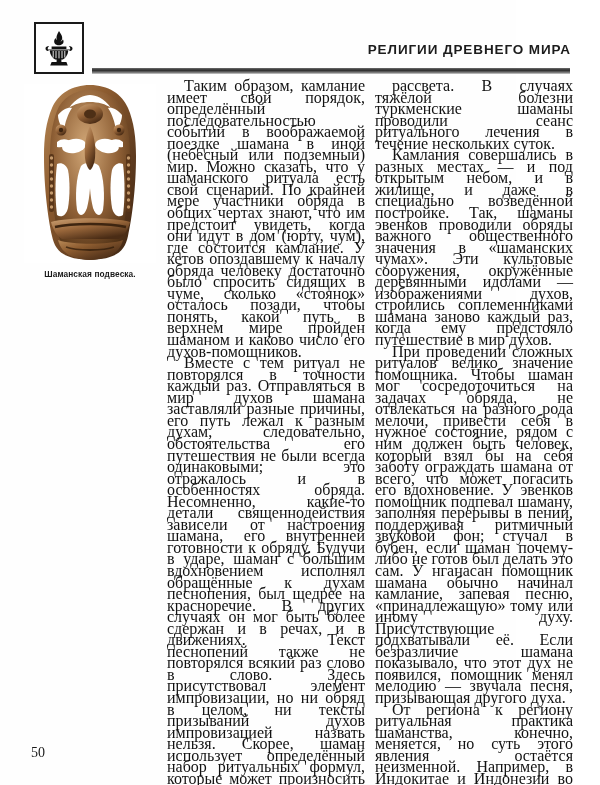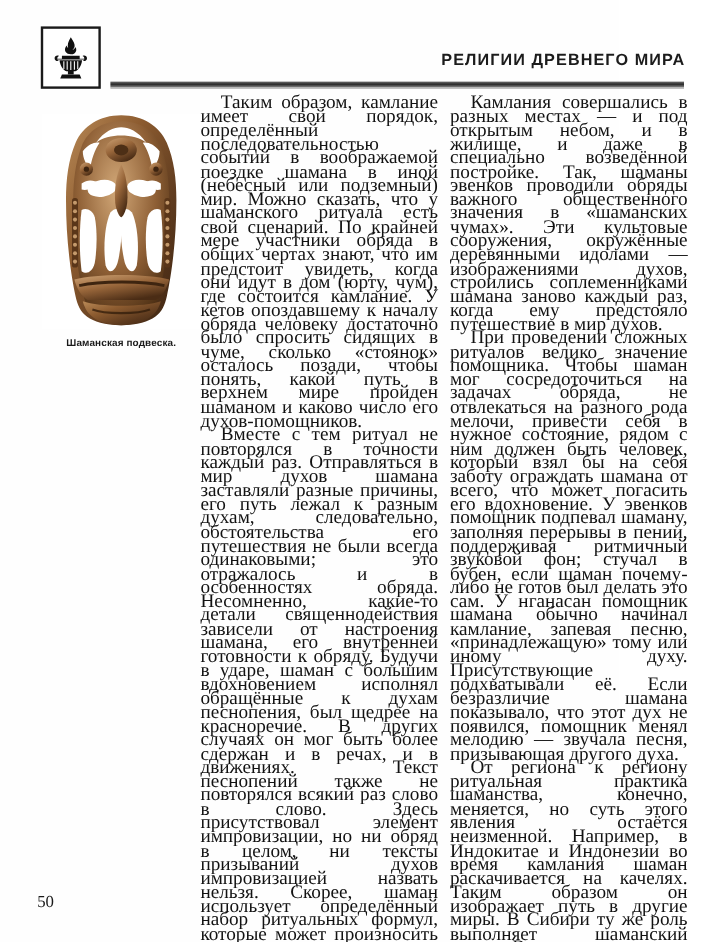--- a/index.html
+++ b/index.html
@@ -172,21 +172,21 @@
         <path d="M10.6 33.0 L25.4 33.0 L26.8 36.4 L9.2 36.4 Z" fill="#111"></path>
       </svg>
     </div>
 
     <div class="header-rule"></div>
     <div class="header-rule-thin"></div>
 
     <div class="header-title">РЕЛИГИИ ДРЕВНЕГО МИРА</div>
   </div>
 
-  <figure class="figure" style="margin:11px;">
+  <figure class="figure" style="margin:0;">
     <div class="figure-img">
       <svg class="pendant" viewBox="0 0 132 179" aria-hidden="true">
         <defs>
           <linearGradient id="bronzeA" x1="0" y1="0" x2="1" y2="1">
             <stop offset="0%" stop-color="#b98a57"></stop>
             <stop offset="35%" stop-color="#8d5c30"></stop>
             <stop offset="70%" stop-color="#5d3a1e"></stop>
             <stop offset="100%" stop-color="#3c2411"></stop>
           </linearGradient>
           <linearGradient id="bronzeB" x1="0" y1="0" x2="0.6" y2="1">
@@ -284,20 +284,21 @@
     </div>
     <figcaption class="figure-caption">Шаманская подвеска.</figcaption>
   </figure>
 
   <div class="col col-left">
     <p>Таким образом, камлание имеет свой порядок, определённый последовательностью событий в воображаемой поездке шамана в иной (небесный или подземный) мир. Можно сказать, что у шаманского ритуала есть свой сценарий. По крайней мере участники обряда в общих чертах знают, что им предстоит увидеть, когда они идут в дом (юрту, чум), где состоится камлание. У кетов опоздавшему к началу обряда человеку достаточно было спросить сидящих в чуме, сколько «стоянок» осталось позади, чтобы понять, какой путь в верхнем мире пройден шаманом и каково число его духов-помощников.</p>
     <p>Вместе с тем ритуал не повторялся в точности каждый раз. Отправляться в мир духов шамана заставляли разные причины, его путь лежал к разным духам, следовательно, обстоятельства его путешествия не были всегда одинаковыми; это отражалось и в особенностях обряда. Несомненно, какие-то детали священнодействия зависели от настроения шамана, его внутренней готовности к обряду. Будучи в ударе, шаман с большим вдохновением исполнял обращённые к духам песнопения, был щедрее на красноречие. В других случаях он мог быть более сдержан и в речах, и в движениях. Текст песнопений также не повторялся всякий раз слово в слово. Здесь присутствовал элемент импровизации, но ни обряд в целом, ни тексты призываний духов импровизацией назвать нельзя. Скорее, шаман использует определённый набор ритуальных формул, которые может произносить в разных сочетаниях и вариациях, но основные характерные качества духа, отражённые в этих формулах, остаются неизменными.</p>
   </div>
 
   <div class="col col-right">
+    <p>рассвета. В случаях тяжёлой болезни туркменские шаманы проводили сеанс ритуального лечения в течение нескольких суток.</p>
     <p>Камлания совершались в разных местах — и под открытым небом, и в жилище, и даже в специально возведённой постройке. Так, шаманы эвенков проводили обряды важного общественного значения в «шаманских чумах». Эти культовые сооружения, окружённые деревянными идолами — изображениями духов, строились соплеменниками шамана заново каждый раз, когда ему предстояло путешествие в мир духов.</p>
     <p>При проведении сложных ритуалов велико значение помощника. Чтобы шаман мог сосредоточиться на задачах обряда, не отвлекаться на разного рода мелочи, привести себя в нужное состояние, рядом с ним должен быть человек, который взял бы на себя заботу ограждать шамана от всего, что может погасить его вдохновение. У эвенков помощник подпевал шаману, заполняя перерывы в пении, поддерживая ритмичный звуковой фон; стучал в бубен, если шаман почему-либо не готов был делать это сам. У нганасан помощник шамана обычно начинал камлание, запевая песню, «принадлежащую» тому или иному духу. Присутствующие подхватывали её. Если безразличие шамана показывало, что этот дух не появился, помощник менял мелодию — звучала песня, призывающая другого духа.</p>
     <p>От региона к региону ритуальная практика шаманства, конечно, меняется, но суть этого явления остаётся неизменной. Например, в Индокитае и Индонезии во время камлания шаман раскачивается на качелях. Таким образом он изображает путь в другие миры. В Сибири ту же роль выполняет шаманский танец. Возможны и другие варианты. Так, изображая подъём на «третье небо», алтайский шаман становится на третью зарубку, предварительно сделанную на дереве. У шаманов северо-</p>
   </div>
 
   <div class="page-number">50</div>
 
 </div>
 
 </body></html>

